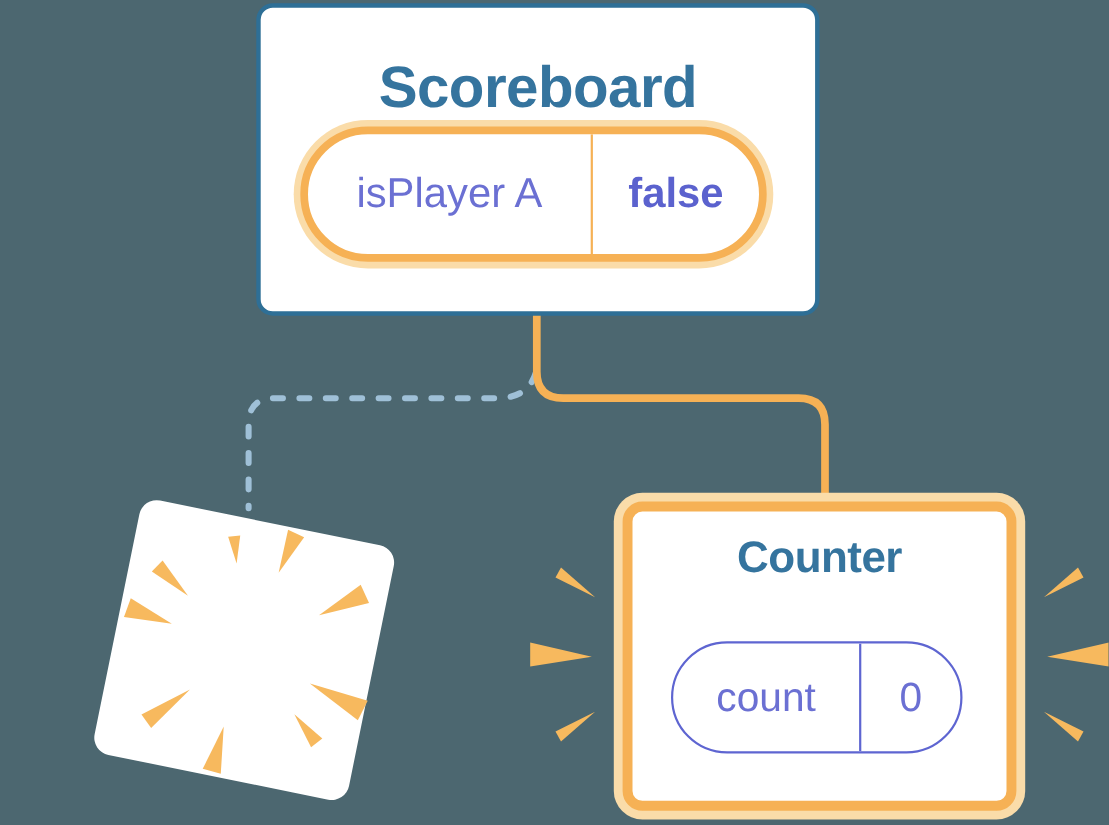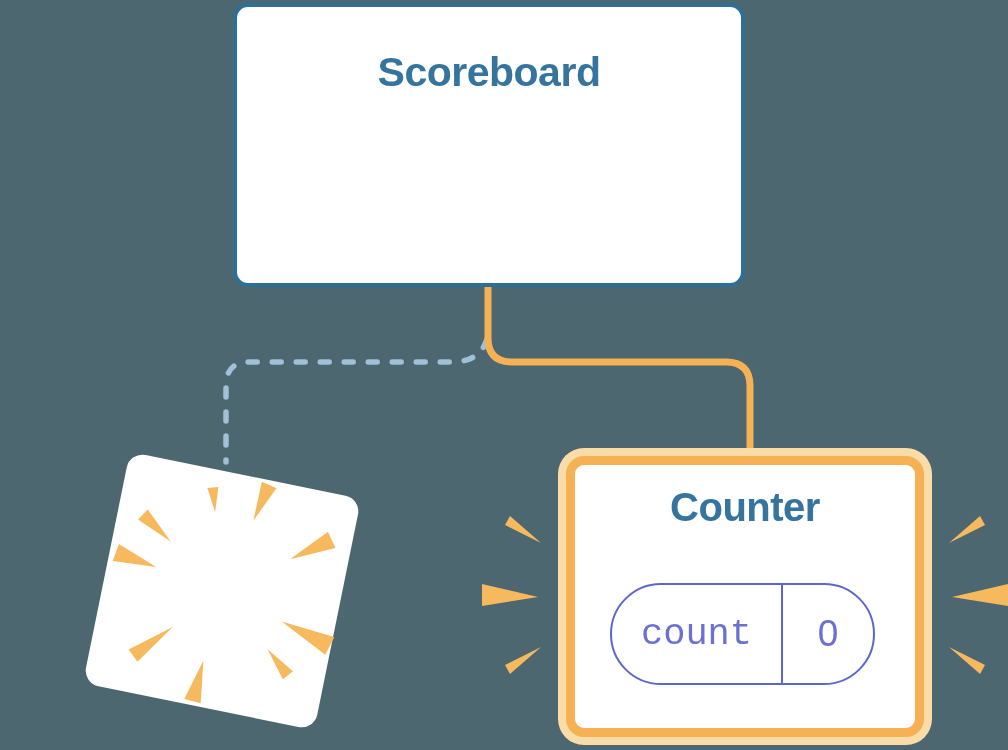--- a/index.html
+++ b/index.html
@@ -39,21 +39,21 @@
     border-radius: 18px;
   }
   .card-title {
     text-align: center;
     font-weight: 600;
     color: #35749E;
     letter-spacing: -0.5px;
   }
   .card-scoreboard .card-title {
     margin-top: 42px;
-    font-size: 41px;
+    font-size: 53px;
   }
   .card-counter .card-title {
     margin-top: 20px;
     font-size: 40px;
   }
   .state-pill {
     position: absolute;
     display: flex;
     align-items: stretch;
     background: #FFFFFF;
@@ -74,21 +74,21 @@
     border-radius: 52px;
   }
   .pill-cell {
     display: flex;
     align-items: center;
     justify-content: center;
     color: #6B70D3;
   }
   .pill-scoreboard .pill-name  { width: 257px; font-size: 38px; }
   .pill-scoreboard .pill-value { flex: 1; font-size: 38px; font-weight: 700; color: #5B62CE; }
-  .pill-counter .pill-name     { width: 169px; font-size: 37px; font-family: Liberation Mono, monospace; }
+  .pill-counter .pill-name     { width: 169px; font-size: 37px; }
   .pill-counter .pill-value    { flex: 1; font-size: 37px; }
   .pill-divider-orange { width: 2px; background: #F6B155; }
   .pill-divider-purple { width: 2px; background: #5E65D1; }
 </style>
 </head>
 <body>
 
 <div class="canvas">
 
   <svg class="overlay" viewBox="0 0 1008 750">
@@ -126,20 +126,25 @@
     </g>
 
     <g fill="#F7B45A">
       <path d="M702,97 Q705,112 720,115 Q705,118 702,133 Q699,118 684,115 Q699,112 702,97 Z"></path>
       <path d="M717,131 Q719,140 728,142 Q719,144 717,153 Q715,144 706,142 Q715,140 717,131 Z"></path>
     </g>
   </svg>
 
   <div class="component-card card-scoreboard">
     <div class="card-title">Scoreboard</div>
+    <div class="state-pill pill-scoreboard">
+      <div class="pill-cell pill-name">isPlayer A</div>
+      <div class="pill-divider-orange"></div>
+      <div class="pill-cell pill-value">false</div>
+    </div>
   </div>
 
   <div class="component-card card-counter">
     <div class="card-title">Counter</div>
     <div class="state-pill pill-counter">
       <div class="pill-cell pill-name">count</div>
       <div class="pill-divider-purple"></div>
       <div class="pill-cell pill-value">0</div>
     </div>
   </div>

